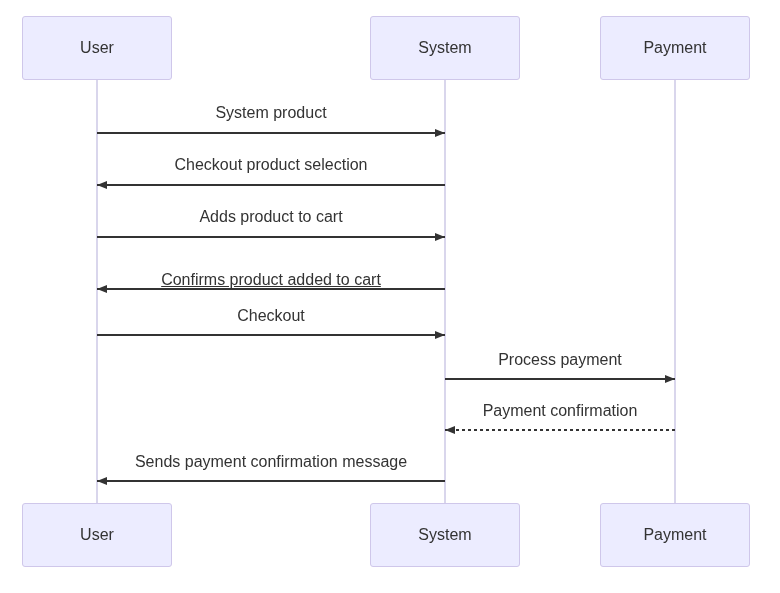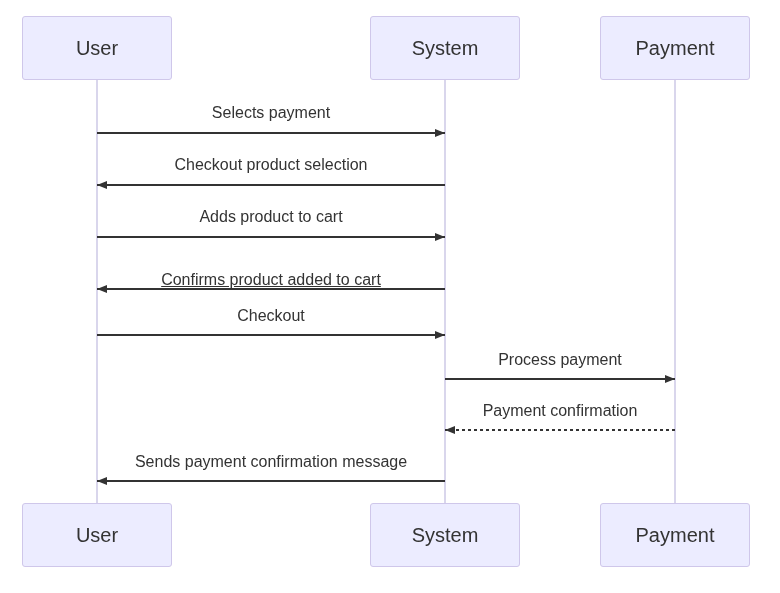--- a/index.html
+++ b/index.html
@@ -25,21 +25,21 @@
     position: absolute;
     width: 150px;
     height: 64px;
     box-sizing: border-box;
     background: #ECECFF;
     border: 1px solid #CFC7EA;
     border-radius: 3px;
     display: flex;
     align-items: center;
     justify-content: center;
-    font-size: 20px;
+    font-size: 16px;
     color: #333333;
   }
   .msg-label {
     position: absolute;
     transform: translateX(-50%);
     white-space: nowrap;
     font-size: 16px;
     line-height: 20px;
     color: #333333;
     text-align: center;
@@ -100,21 +100,21 @@
   <div class="actor-box a-user-bot">
       <span>User</span>
     </div>
   <div class="actor-box a-system-bot">
       <span>System</span>
     </div>
   <div class="actor-box a-payment-bot">
       <span>Payment</span>
     </div>
 
-  <div class="msg-label m1">Selects payment</div>
+  <div class="msg-label m1">System product</div>
   <div class="msg-label m2">Checkout product selection</div>
   <div class="msg-label m3">Adds product to cart</div>
   <div class="msg-label m4">Confirms product added to cart</div>
   <div class="msg-label m5">Checkout</div>
   <div class="msg-label m7">Payment confirmation</div>
   <div class="msg-label m6">Process payment</div>
   <div class="msg-label m8">Sends payment confirmation message</div>
 
 </div>
 

